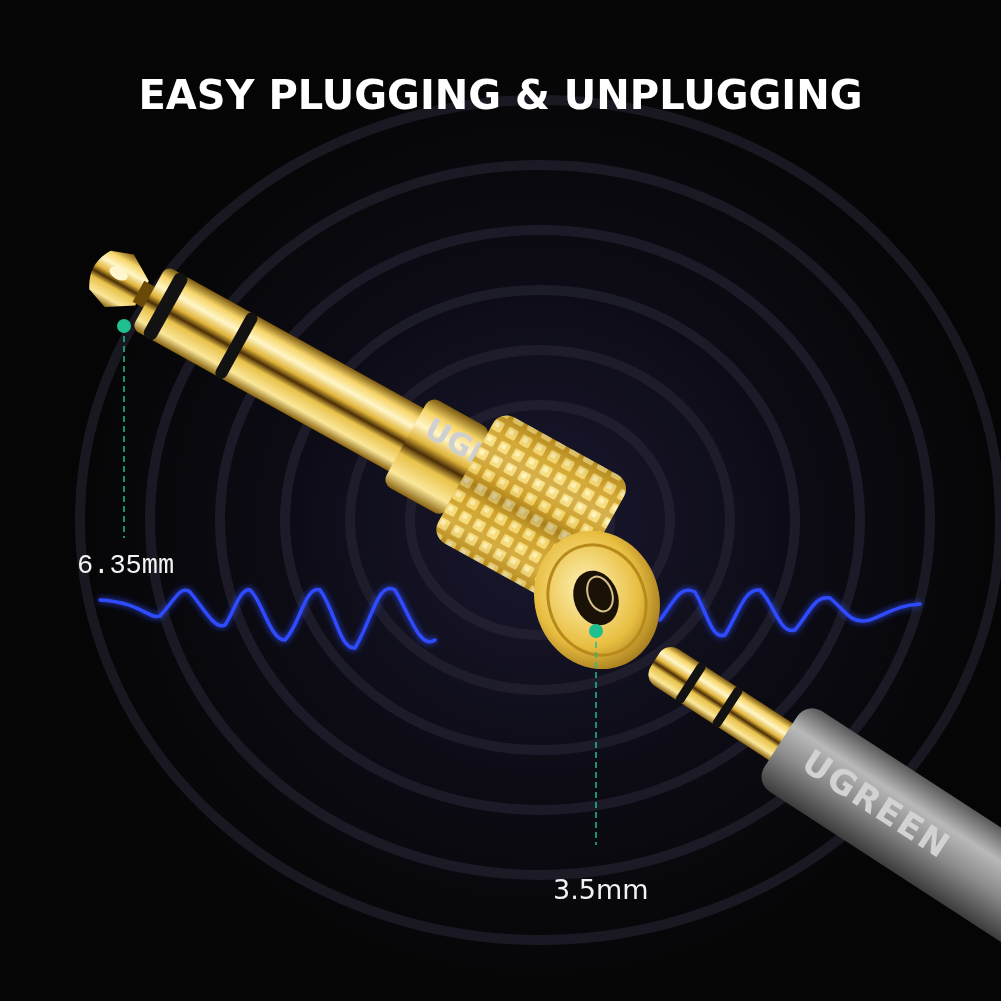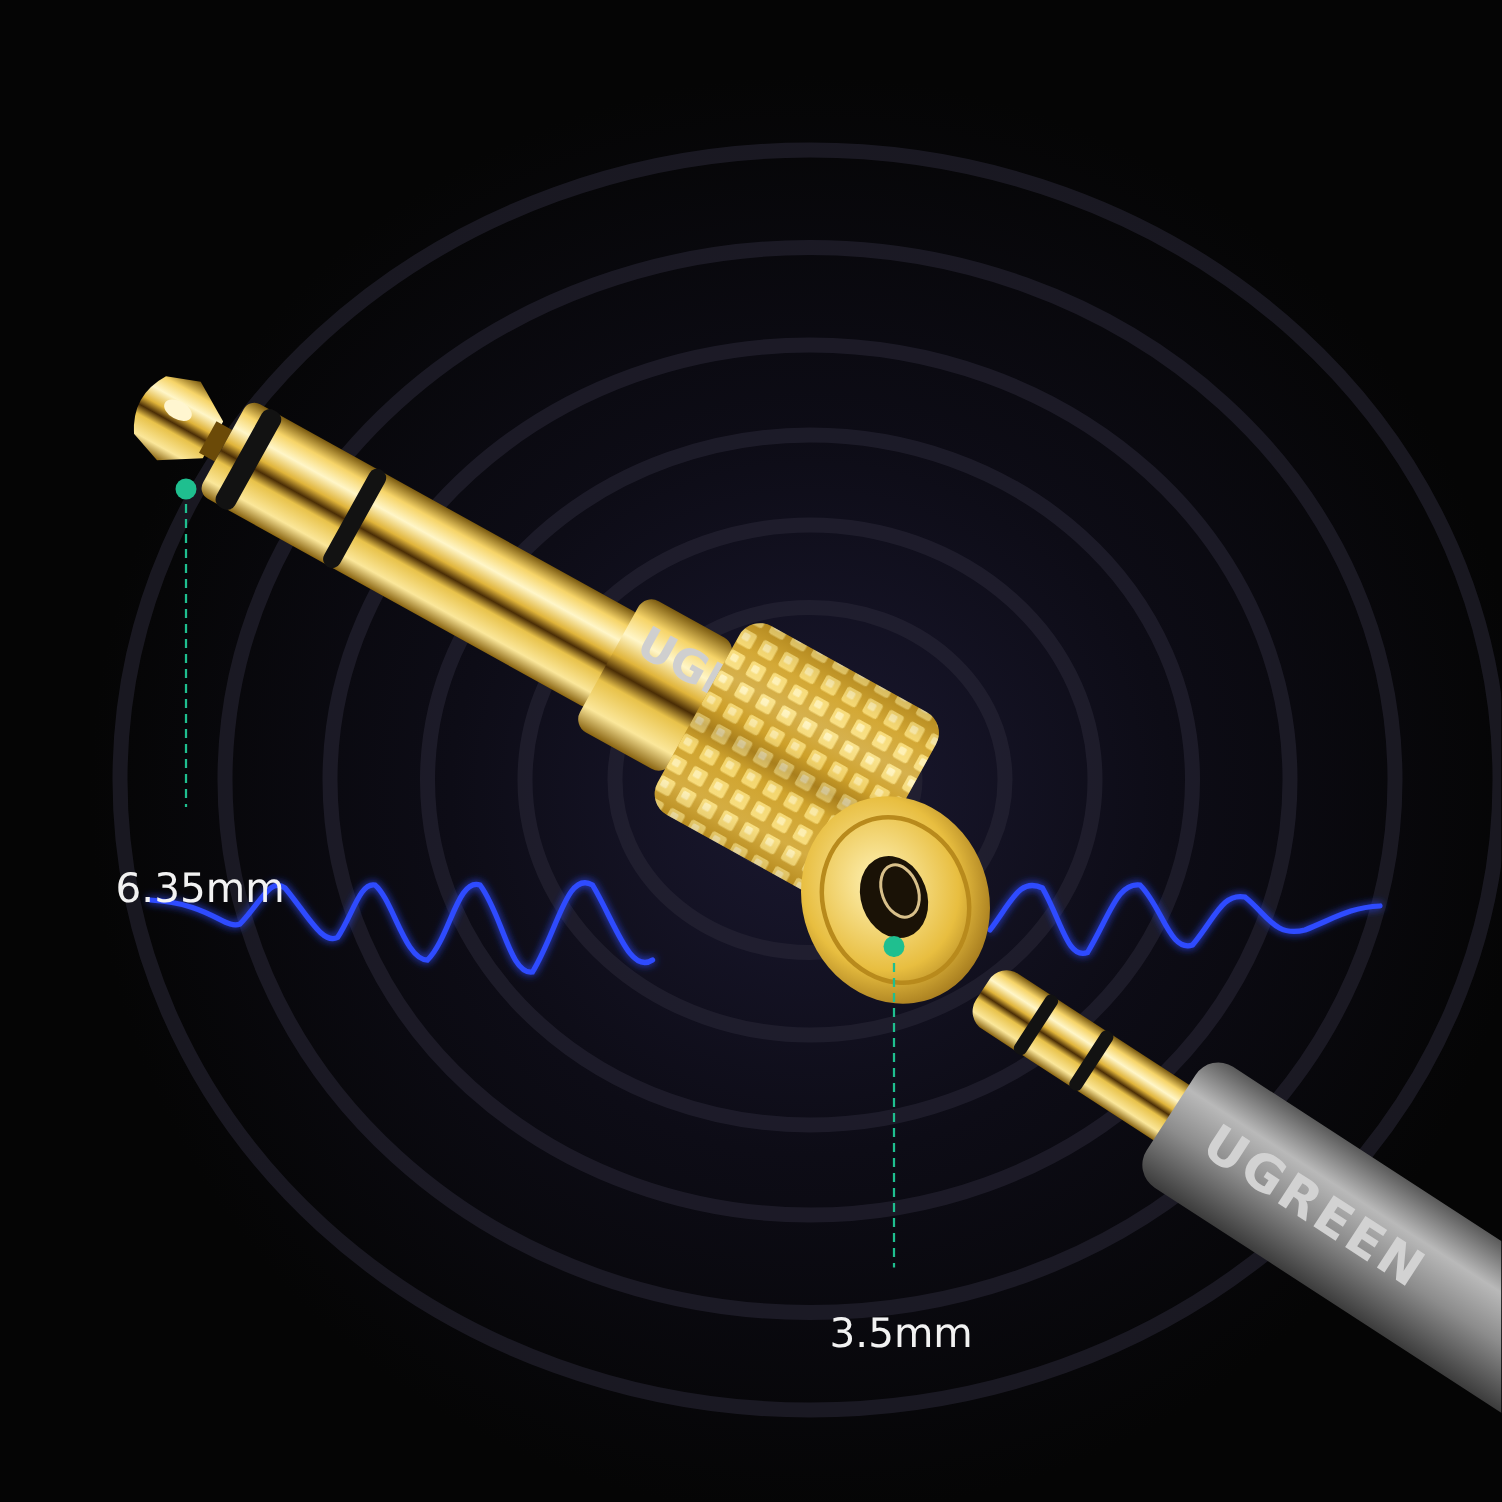--- a/index.html
+++ b/index.html
@@ -104,15 +104,16 @@
     <g>
       <line x1="124" y1="326" x2="124" y2="538" stroke="#1fbf8f" stroke-width="1.5" stroke-dasharray="6,4"></line>
       <circle cx="124" cy="326" r="7" fill="#1fbf8f"></circle>
     </g>
     <g>
       <line x1="596" y1="632" x2="596" y2="845" stroke="#1fbf8f" stroke-width="1.5" stroke-dasharray="6,4"></line>
       <circle cx="596" cy="631" r="7" fill="#1fbf8f"></circle>
     </g>
   </svg>
 
-  <div class="label" style="left:77px;top:577px;">6.35mm</div>
+  <div id="headline">EASY PLUGGING &amp; UNPLUGGING</div>
+  <div class="label" style="left:77px;top:551px;font-family:Liberation Mono, monospace;">6.35mm</div>
   <div class="label" style="left:553px;top:856px;margin-top:18px;">3.5mm</div>
 </div>
 
 </body></html>

